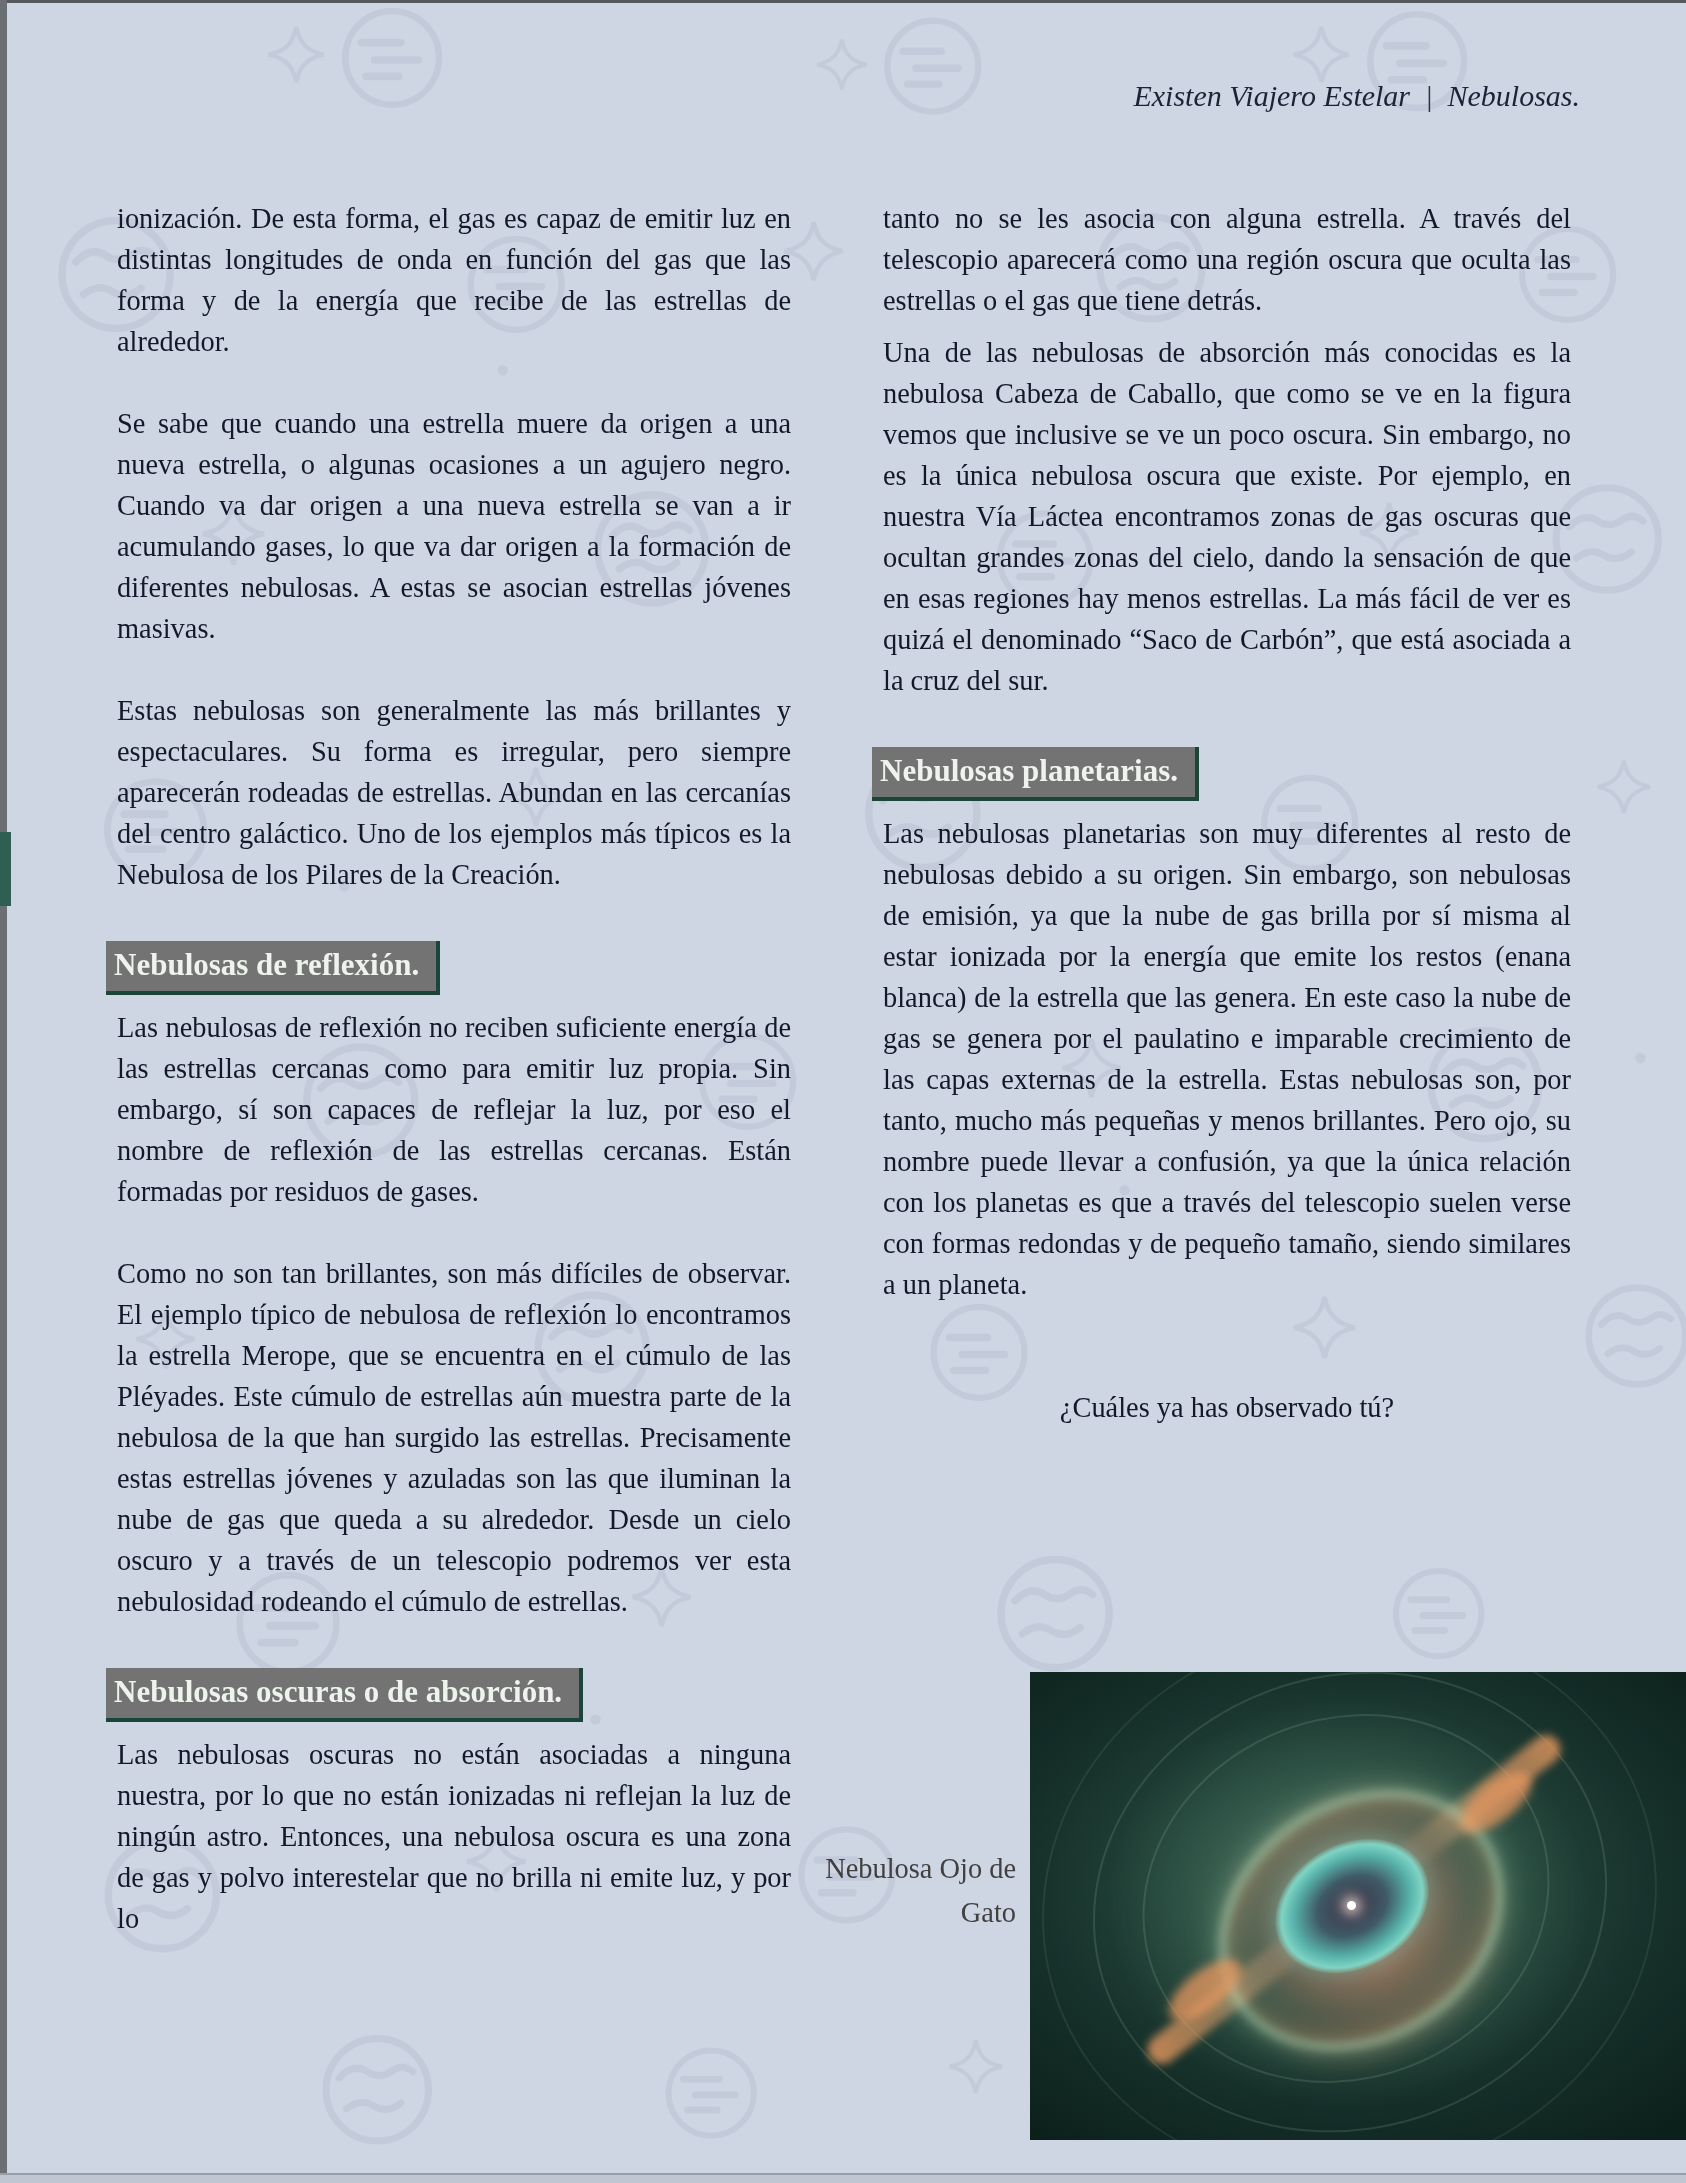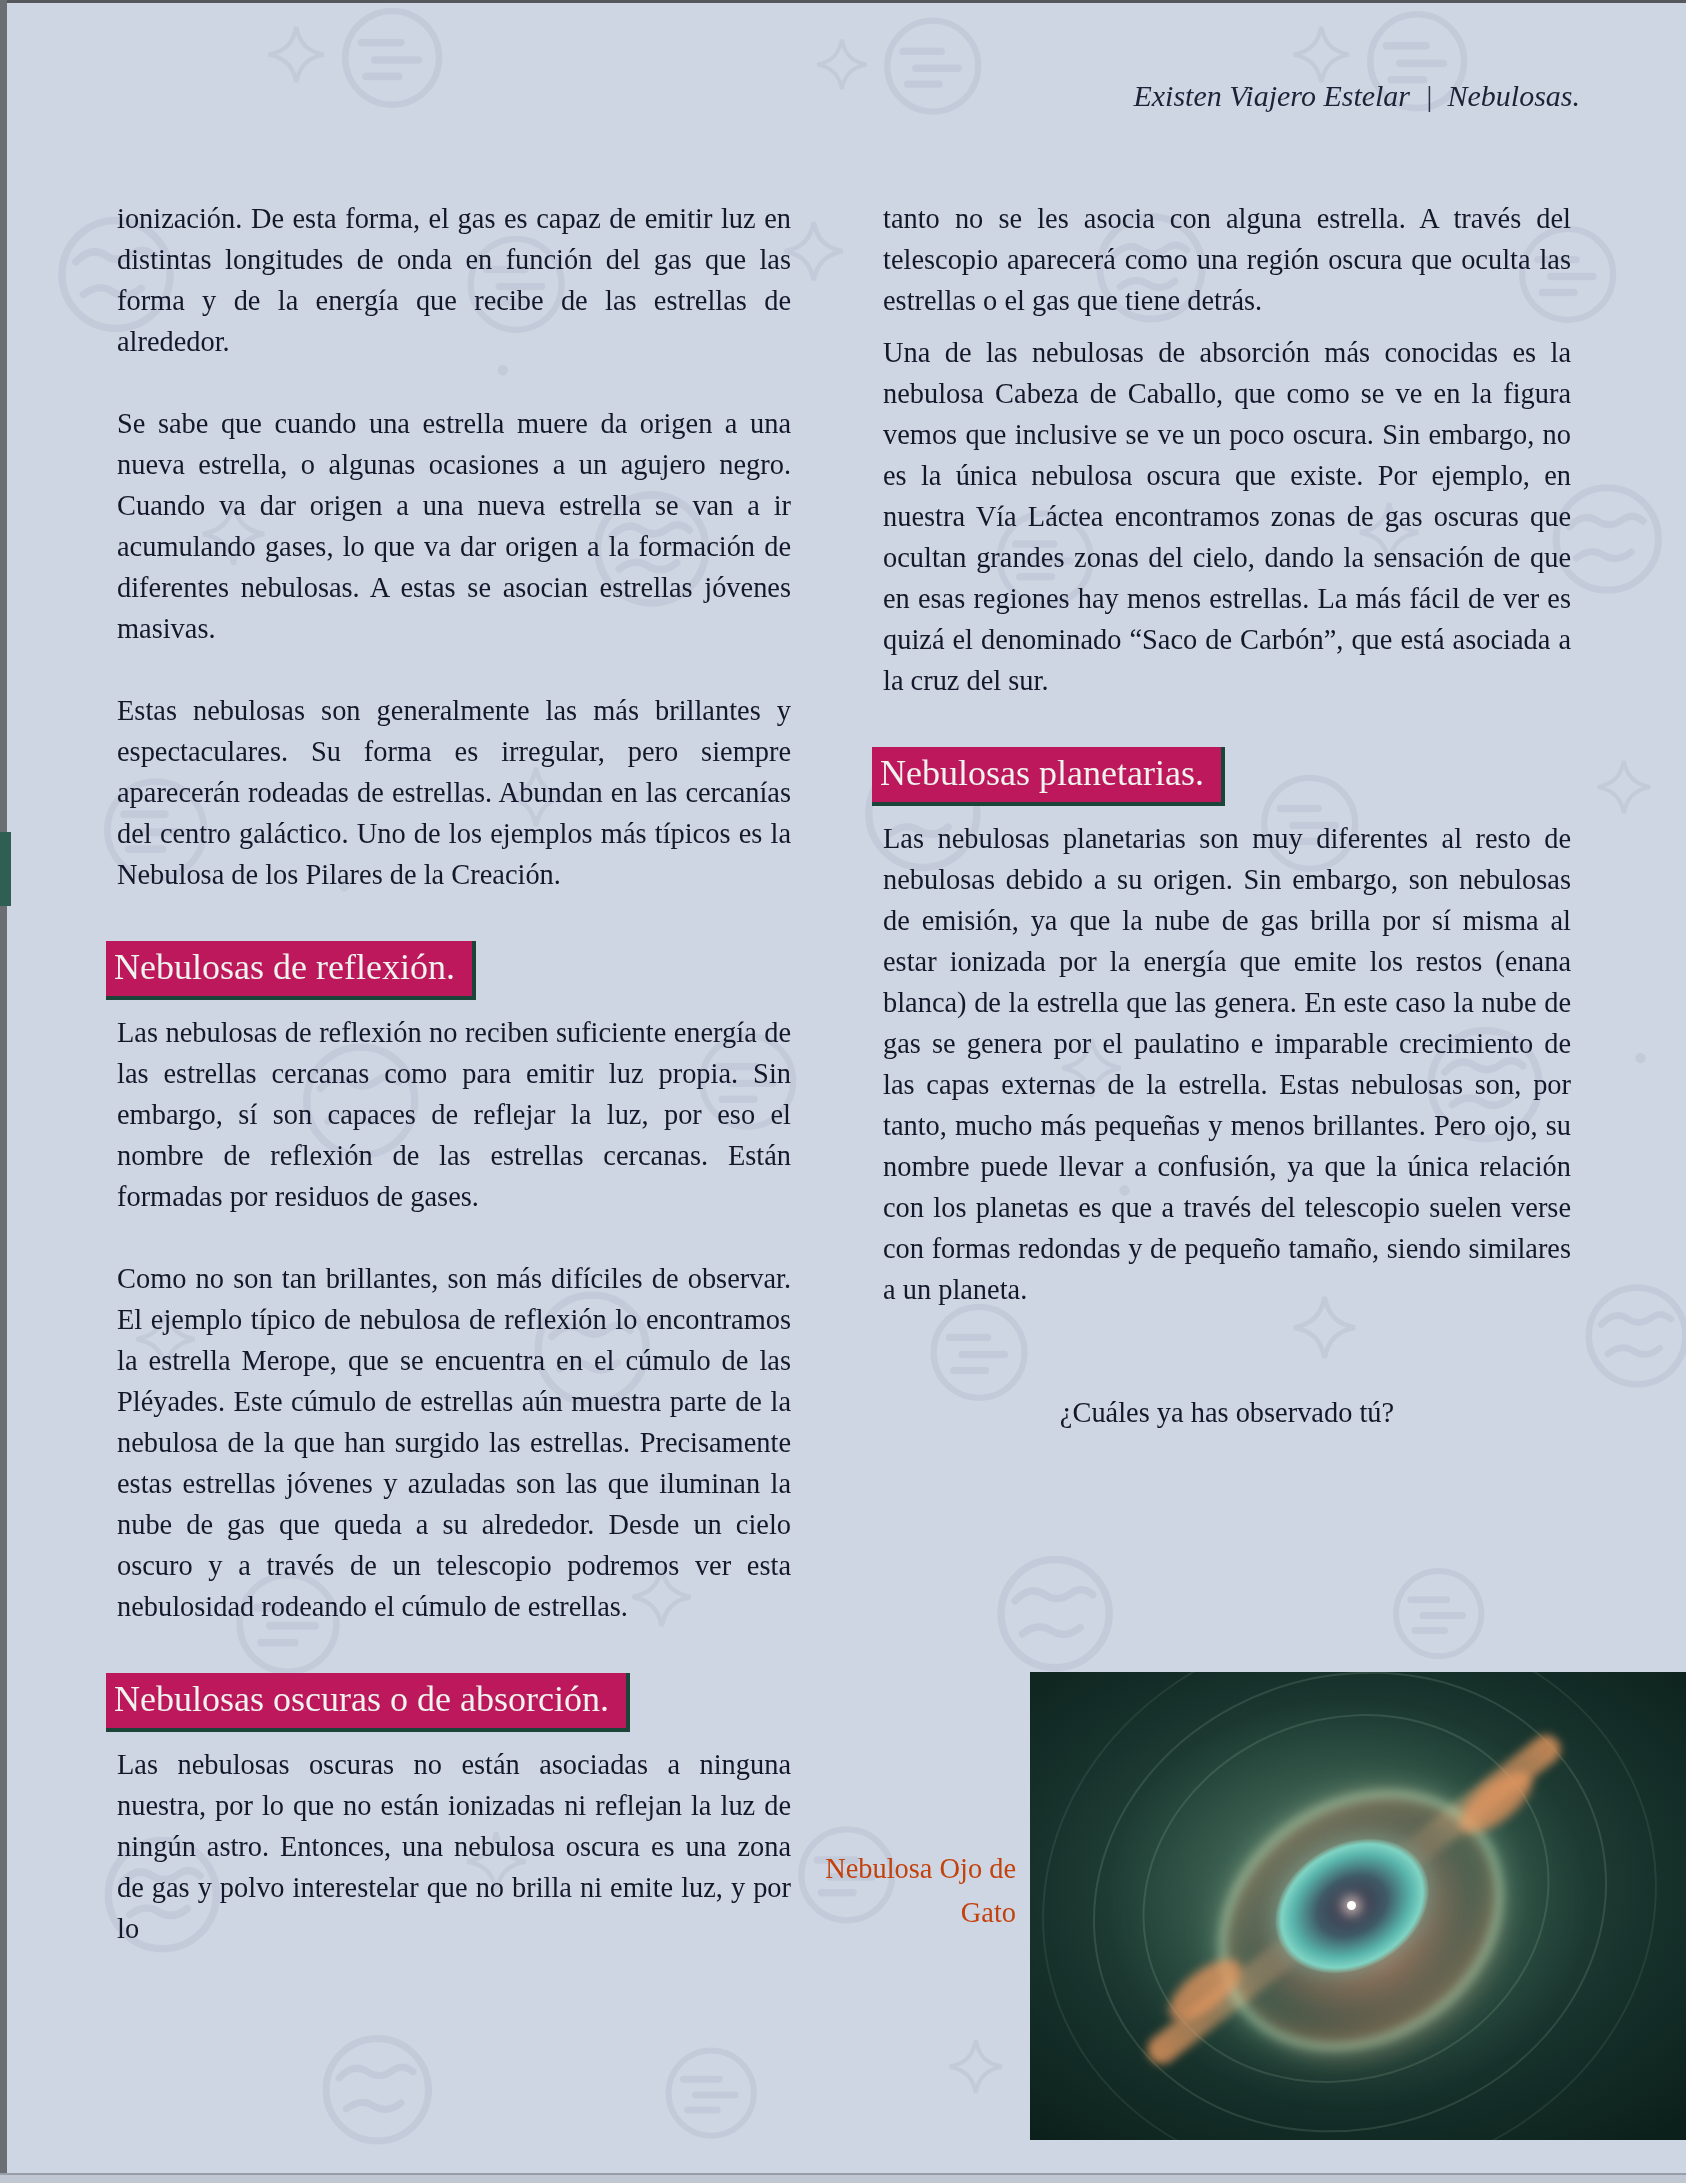--- a/index.html
+++ b/index.html
@@ -33,24 +33,24 @@
   .col-left{left:106px;width:696px;}
   .col-right{left:872px;width:710px;}
   .col p{margin:11px;}
   .mb1{margin-bottom:41px !important;}
   .mb2{margin-bottom:46px !important;}
   .mb3{margin-bottom:82px !important;}
 
   .section-h-wrap{margin:0 0 12px 0;}
   .section-h{
     display:inline-block;
-    background:#be185d;
+    background:#737373;
     color:#eef3ee;
-    font-weight:normal;
-    font-size:36px;line-height:1.05;
+    font-weight:bold;
+    font-size:31px;line-height:1.05;
     padding:8px 17px 9.3px 8px;
     border-right:4.6px solid #1c453a;
     border-bottom:4.6px solid #1c453a;
   }
   .question{text-align:center;}
 
   
   .figure{
     position:absolute;left:1030px;top:1672px;width:657px;height:468px;z-index:3;
     background:radial-gradient(ellipse 75% 70% at 48% 45%, #33584a 0%, #24453b 35%, #16302a 65%, #0c201b 100%);
@@ -79,21 +79,21 @@
   .neb-spark.s2{left:132px;top:299px;width:86px;height:38px;transform:rotate(-38deg);}
   .neb-core{position:absolute;left:241px;top:172px;width:162px;height:124px;border-radius:50%;
     transform:rotate(-30deg);filter:blur(0.7px);
     background:radial-gradient(closest-side, #3c2f45 0%, #3f5a66 45%, #58b3ab 76%, #7fd4c4 92%, rgba(130,220,200,0.3) 100%);
     box-shadow:0 0 22.5px rgba(110,200,185,0.5);}
   .neb-star{position:absolute;left:317px;top:229px;width:9.3px;height:9.3px;border-radius:50%;
     background:#ffffff;box-shadow:0 0 13.2px 4.6px rgba(255,242,224,0.85);}
 
   .figure-caption{
     position:absolute;left:823px;top:1847px;width:193px;z-index:3;
-    font-size:28.4px;line-height:44px;text-align:right;color:#c2410c;
+    font-size:28.4px;line-height:44px;text-align:right;color:#404040;
   }
 </style>
 </head>
 <body>
 
 <div class="page">
 
   <svg class="wm-layer" width="1687" height="2183" viewBox="0 0 2550 3301" aria-hidden="true">
     <defs>
       <symbol id="wm-sparkle" viewBox="0 0 100 100">

